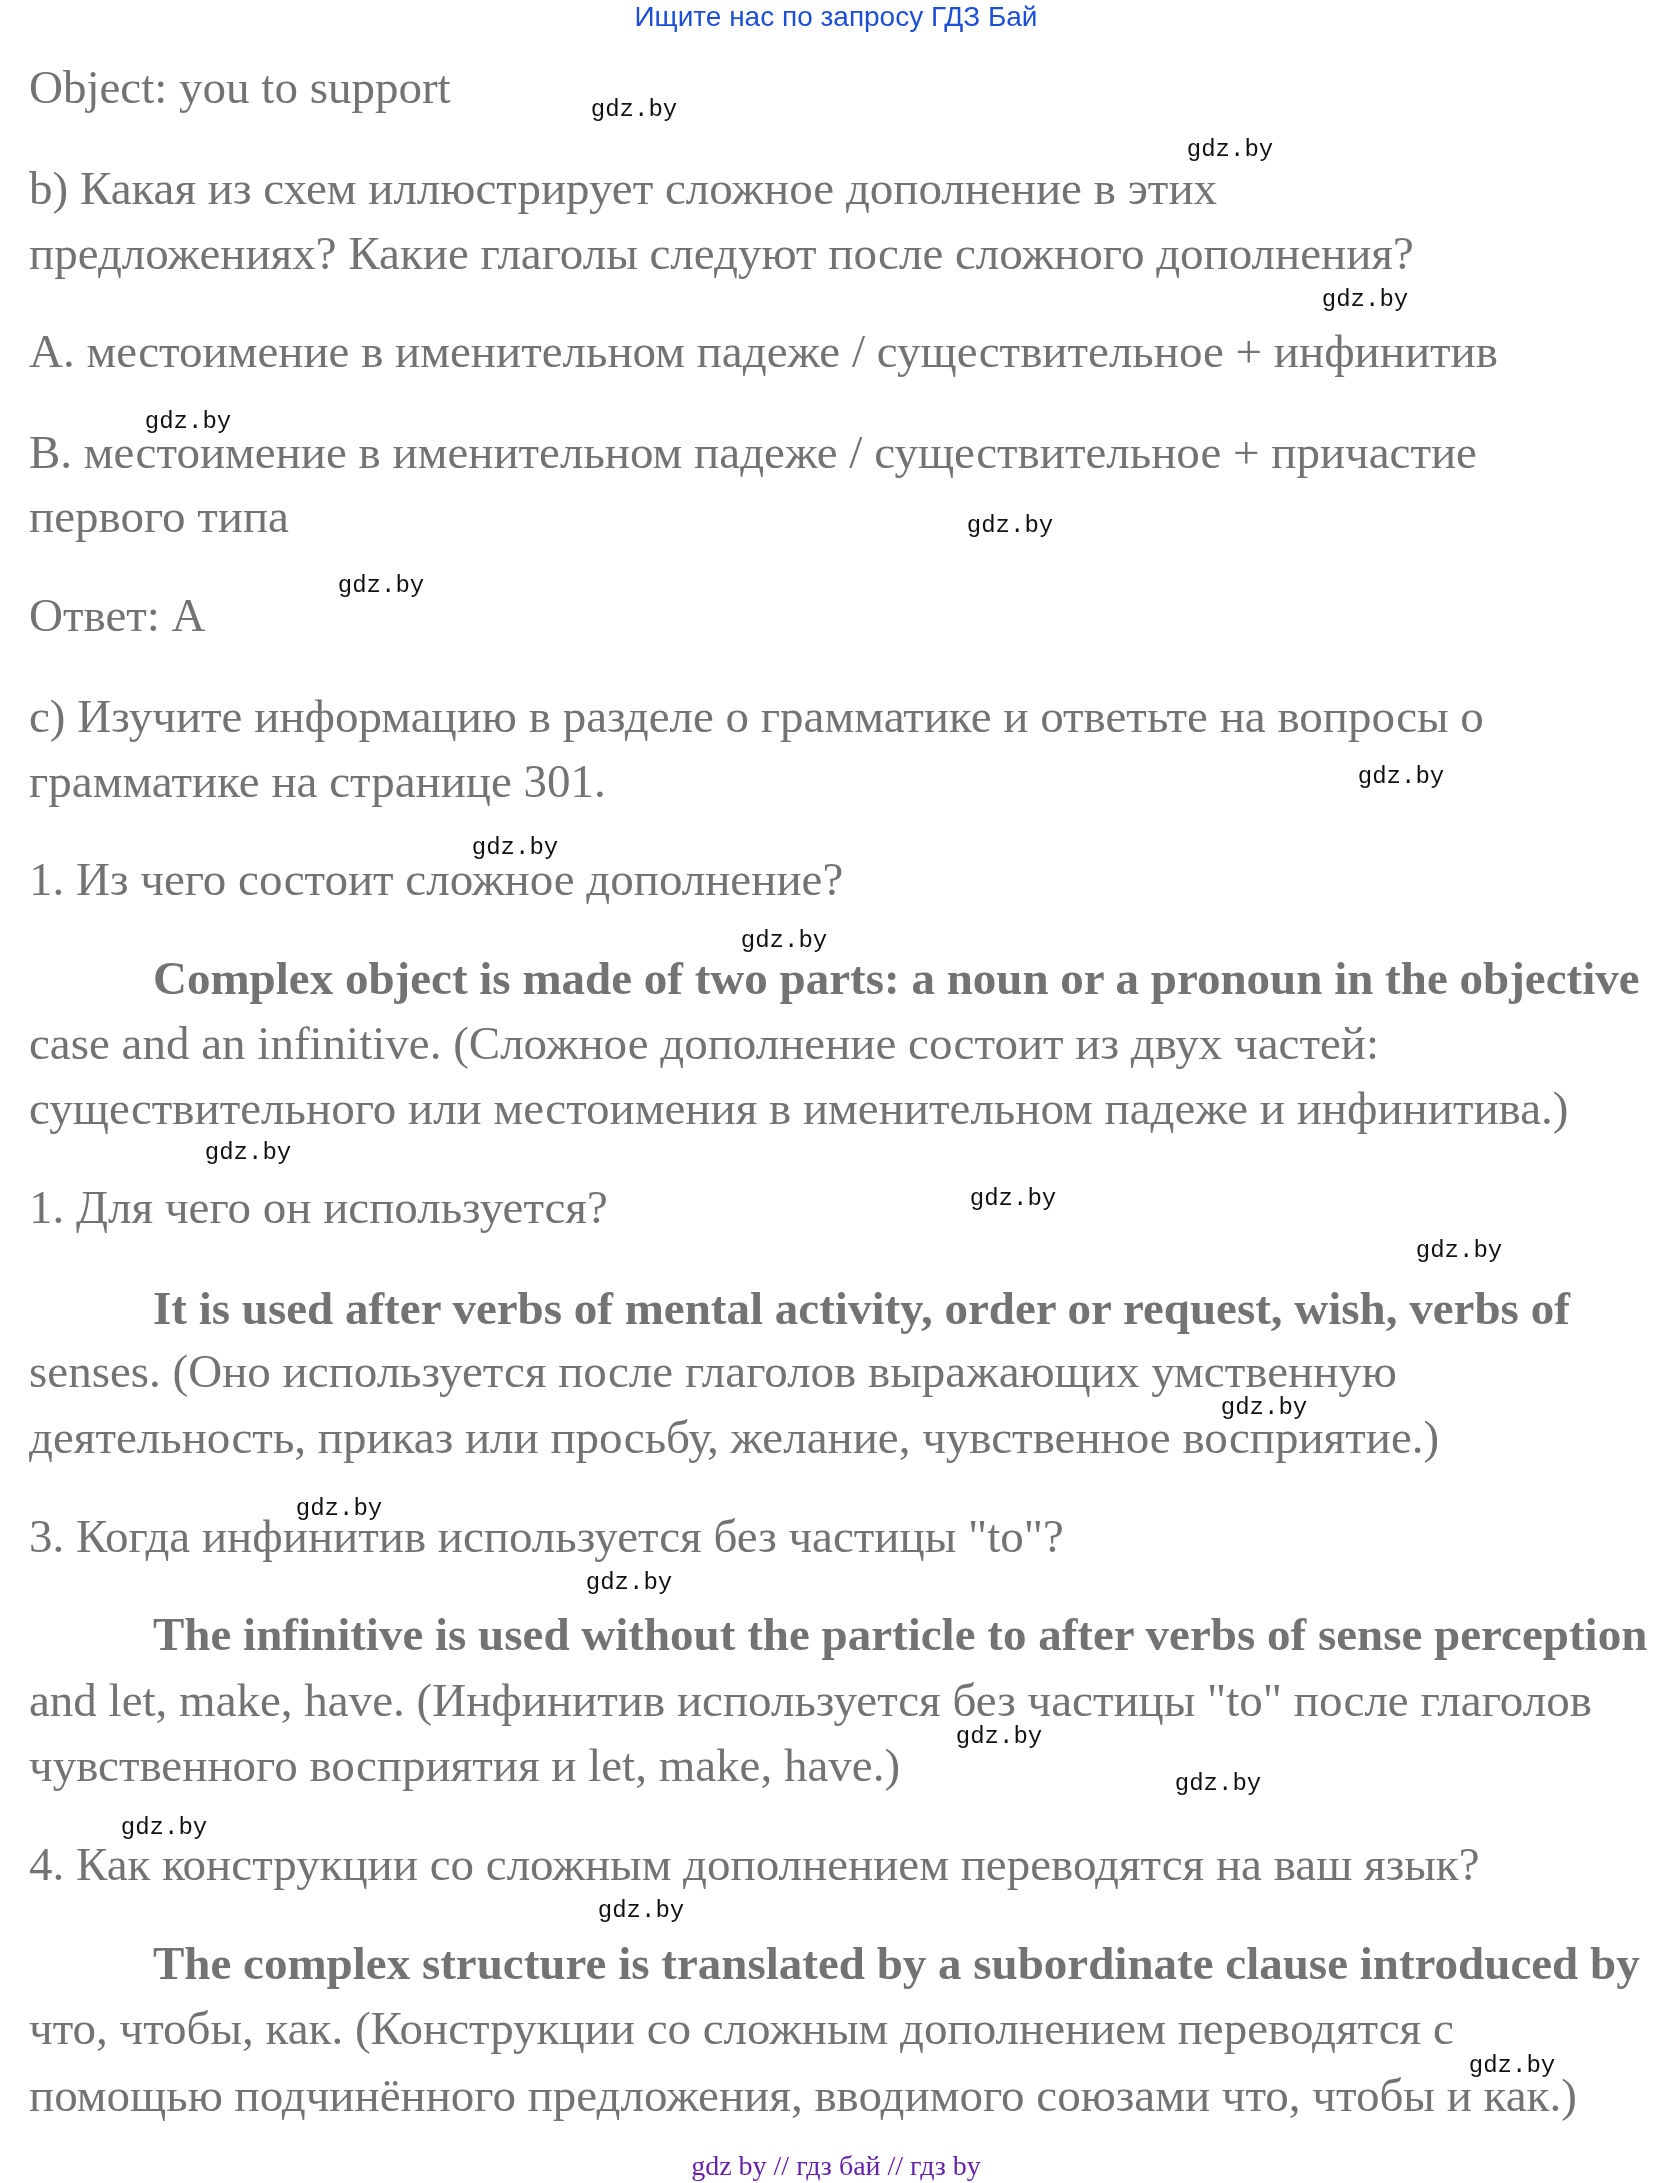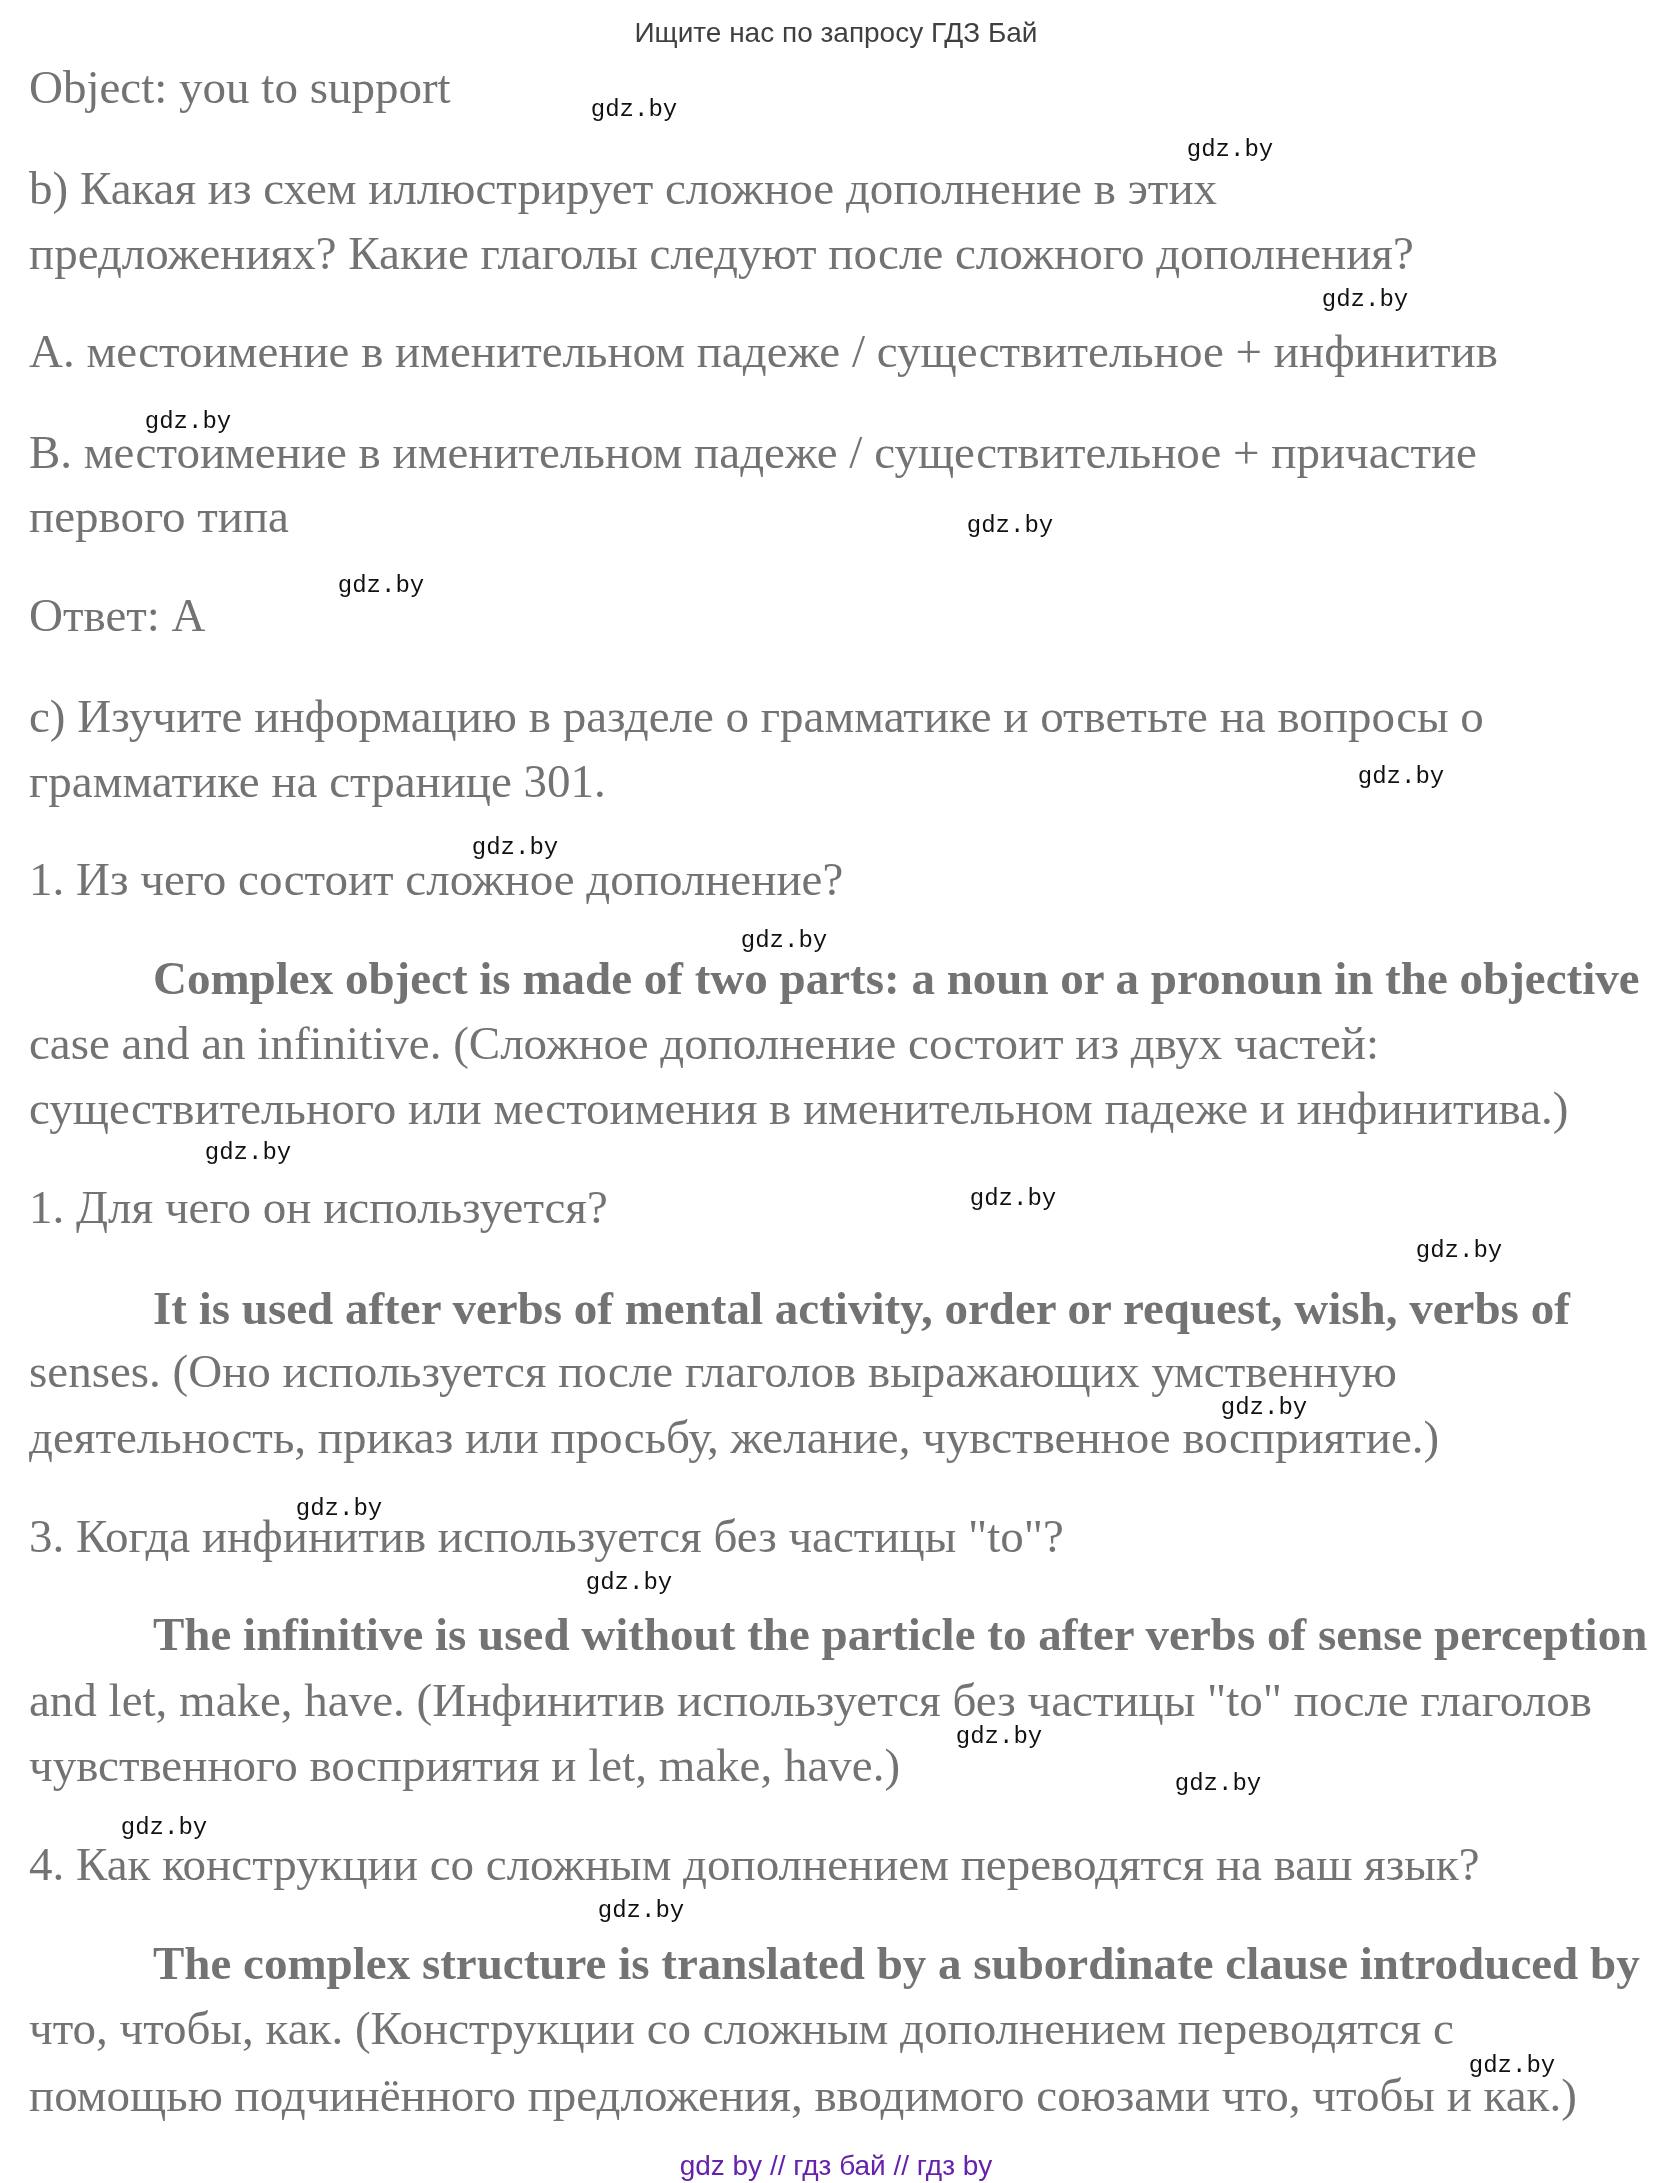--- a/index.html
+++ b/index.html
@@ -1,22 +1,22 @@
 <!DOCTYPE html>
 <html style="font-size:13.4px"><head>
 <meta charset="utf-8">
 <style>
 html,body{margin:0;padding:0;background:#ffffff;}
 body{width:1672px;height:2183px;position:relative;overflow:hidden;}
-.hdr{position:absolute;left:0;width:1672px;top:1.7px;text-align:center;font-family:"Liberation Sans",sans-serif;font-size:28px;color:#404040;line-height:30px;margin-top:16px;}
+.hdr{position:absolute;left:0;width:1672px;top:1.7px;text-align:center;font-family:"Liberation Sans",sans-serif;font-size:28px;color:#1d4ed8;line-height:30px;}
 .ln{position:absolute;left:29px;font-family:"Liberation Serif",serif;font-size:47px;color:#737373;white-space:nowrap;line-height:54px;}
 .b{font-weight:normal;}
 .ind{left:153px;font-weight:bold;}
 .wm{position:absolute;font-family:Liberation Mono, monospace;font-size:24px;color:#111;line-height:25px;white-space:nowrap;transform:translate(-50%,-50%);}
-.ftr{position:absolute;left:0;width:1672px;top:2151px;text-align:center;font-family:Liberation Sans, sans-serif;font-size:28px;color:#6622aa;line-height:30px;}
+.ftr{position:absolute;left:0;width:1672px;top:2151px;text-align:center;font-family:Liberation Serif, serif;font-size:28px;color:#6622aa;line-height:30px;}
 </style>
 </head>
 <body>
 
 <div class="hdr">Ищите нас по запросу ГДЗ Бай</div>
 
 <div class="ln" style="top:60px">Object: you to support</div>
 
 <div class="ln b" style="top:161px">b) Какая из схем иллюстрирует сложное дополнение в этих</div>
 <div class="ln b" style="top:226px">предложениях? Какие глаголы следуют после сложного дополнения?</div>

